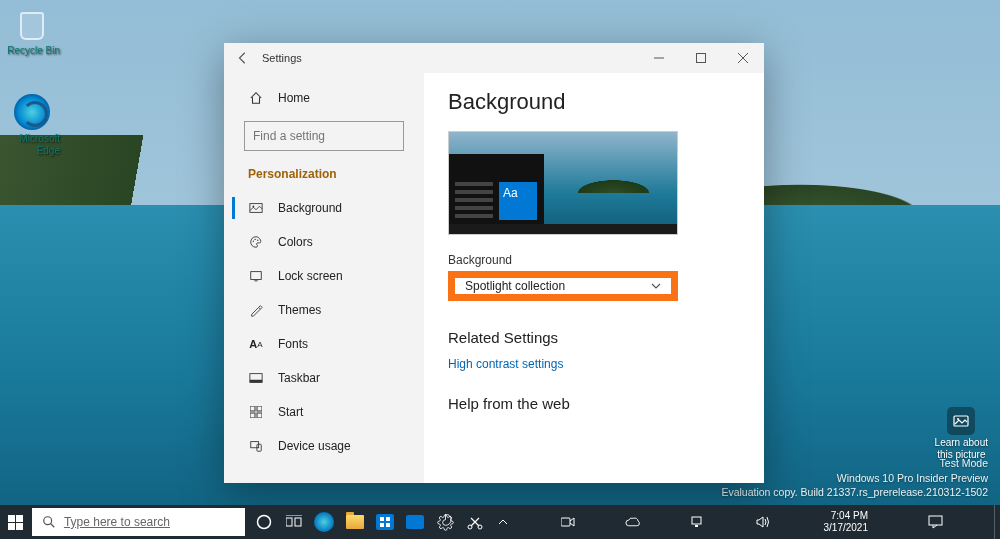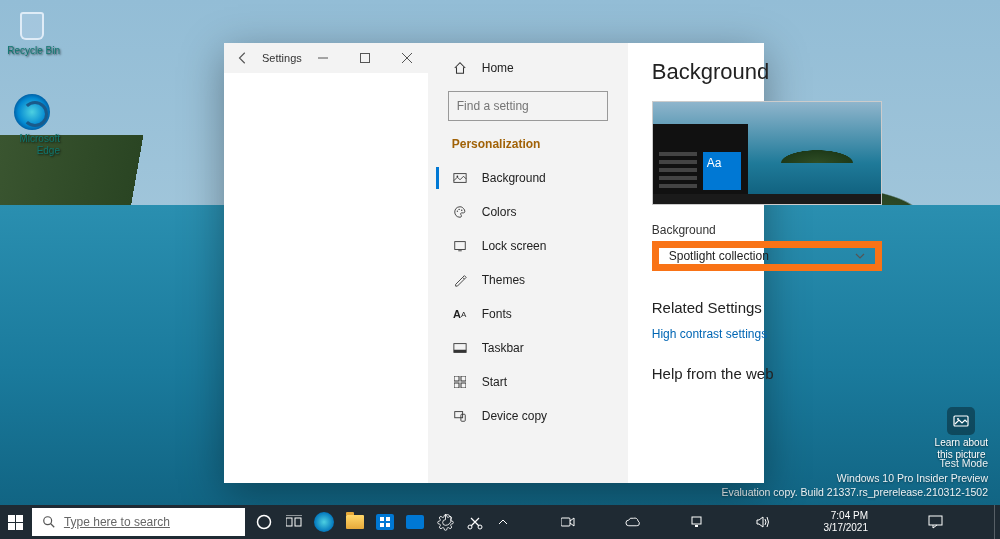--- a/index.html
+++ b/index.html
@@ -12,21 +12,21 @@
 .island{position:absolute;top:32%;right:6%;width:28%;height:8%;background:radial-gradient(ellipse 60% 100% at 50% 100%,#3a5530 0%,#2a4523 70%,transparent 72%);}
 .desktop-icon{position:absolute;width:56px;text-align:right;color:#0f766e;z-index:1;}
 .desktop-icon .dicn{width:36px;height:36px;margin:0 auto 3px;}
 .desktop-icon .lbl{font-size:10px;text-shadow:1px 1px 2px rgba(0,0,0,.7);line-height:1.15;}
 #recycle{top:6px;left:4px;}
 #edge{top:94px;left:4px;}
 .bin-icn{position:relative;}
 .bin-icn::before{content:"";position:absolute;top:6px;left:6px;right:6px;bottom:2px;border:2px solid rgba(230,240,250,.9);border-radius:3px 3px 6px 6px;background:rgba(200,220,240,.3);}
 .edge-icn{background:radial-gradient(circle at 50% 50%,#4dd0e1 0%,#0288d1 55%,#01579b 75%);border-radius:50%;}
 .edge-icn::after{content:"";position:absolute;top:20%;left:22%;width:56%;height:56%;border:3px solid #1a5a8a;border-left-color:transparent;border-radius:50%;}
-.window{position:absolute;top:43px;left:224px;width:540px;height:440px;background:#fff;box-shadow:0 10px 40px rgba(0,0,0,.35);display:flex;flex-direction:row;z-index:5;}
+.window{position:absolute;top:43px;left:224px;width:540px;height:440px;background:#fff;box-shadow:0 10px 40px rgba(0,0,0,.35);display:flex;flex-direction:column;z-index:5;}
 .titlebar{height:30px;display:flex;align-items:center;padding:0 0 0 4px;background:#f3f3f3;}
 .tb-back{width:30px;height:30px;display:flex;align-items:center;justify-content:center;cursor:pointer;color:#555;}
 .tb-title{font-size:11px;margin-left:4px;color:#333;}
 .tb-ctrls{margin-left:auto;display:flex;}
 .tb-btn{width:42px;height:30px;display:flex;align-items:center;justify-content:center;cursor:pointer;color:#555;}
 .wbody{flex:1;display:flex;min-height:0;}
 .sidebar{width:200px;background:#f3f3f3;padding:8px 8px;overflow-y:auto;}
 .sb-item{height:34px;display:flex;align-items:center;padding:0 16px;font-size:12px;color:#222;cursor:pointer;position:relative;}
 .sb-item.active::before{content:"";position:absolute;left:0;top:6px;bottom:6px;width:3px;background:#0078d4;}
 .sb-icn{width:16px;height:16px;margin-right:14px;display:flex;align-items:center;justify-content:center;flex-shrink:0;}
@@ -211,21 +211,21 @@
           </span>
         <span>Start</span>
       </div>
       <div class="sb-item">
         <span class="sb-icn">
             <svg width="14" height="14" viewBox="0 0 16 16">
               <rect x="2" y="3" width="9" height="7" fill="none" stroke="#333"></rect>
               <rect x="9" y="6" width="5" height="8" rx="1" fill="none" stroke="#333"></rect>
             </svg>
           </span>
-        <span>Device copy</span>
+        <span>Device usage</span>
       </div>
     </div>
 
     <div class="content">
       <h1>Background</h1>
       <div class="preview">
         <div class="p-isl"></div>
         <div class="p-start"></div>
         <div class="p-menu">
             <div></div>

